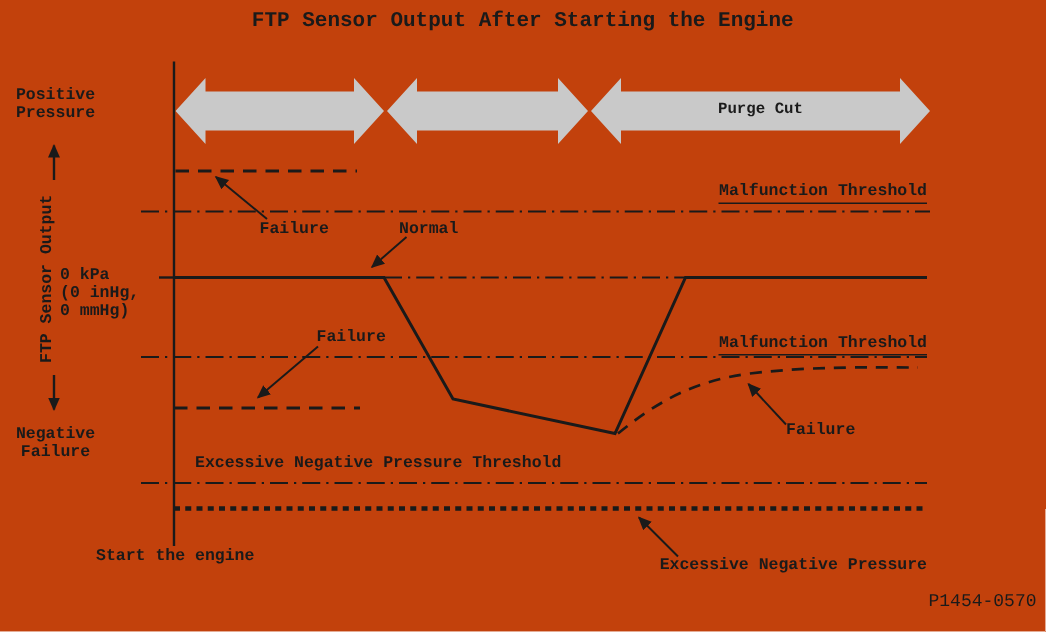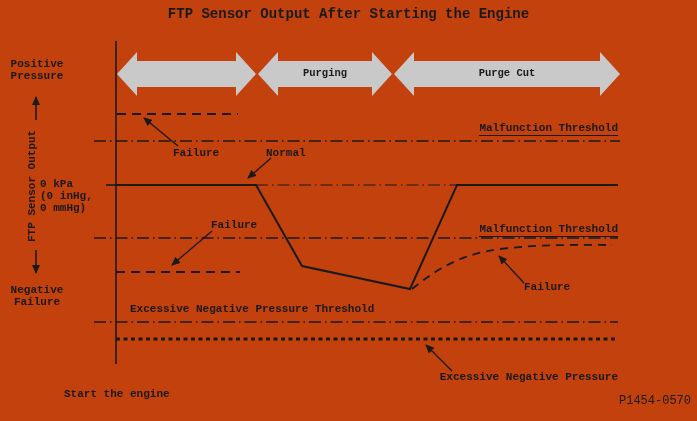--- a/index.html
+++ b/index.html
@@ -80,23 +80,22 @@
   <div class="lbl wrap" style="left:8px;top:58px;width:58px;">Positive Pressure</div>
 
   <div class="lbl vert">FTP Sensor Output</div>
 
   <div class="lbl wrap" style="left:8px;top:284px;width:58px;">Negative Failure</div>
 
   <div class="lbl pre" style="left:40px;top:178px;width:72px;text-align:left;">0 kPa
 (0 inHg,
 0 mmHg)</div>
 
-  <div class="lbl" style="left:64px;top:388px;">Start the engine</div>
+  <div class="lbl" style="left:64px;top:365px;">Start the engine</div>
 
-  <div class="banner-lbl" style="left:258px;width:134px;">Purging</div>
   <div class="banner-lbl" style="left:394px;width:226px;">Purge Cut</div>
 
   <div class="lbl underline" style="right:79px;top:122px;">Malfunction Threshold</div>
   <div class="lbl underline" style="right:79px;top:223px;">Malfunction Threshold</div>
   <div class="lbl" style="left:130px;top:303px;">Excessive Negative Pressure Threshold</div>
 
   <div class="lbl" style="left:173px;top:147px;">Failure</div>
   <div class="lbl" style="left:266px;top:147px;">Normal</div>
   <div class="lbl" style="left:211px;top:219px;">Failure</div>
   <div class="lbl" style="left:524px;top:281px;">Failure</div>

